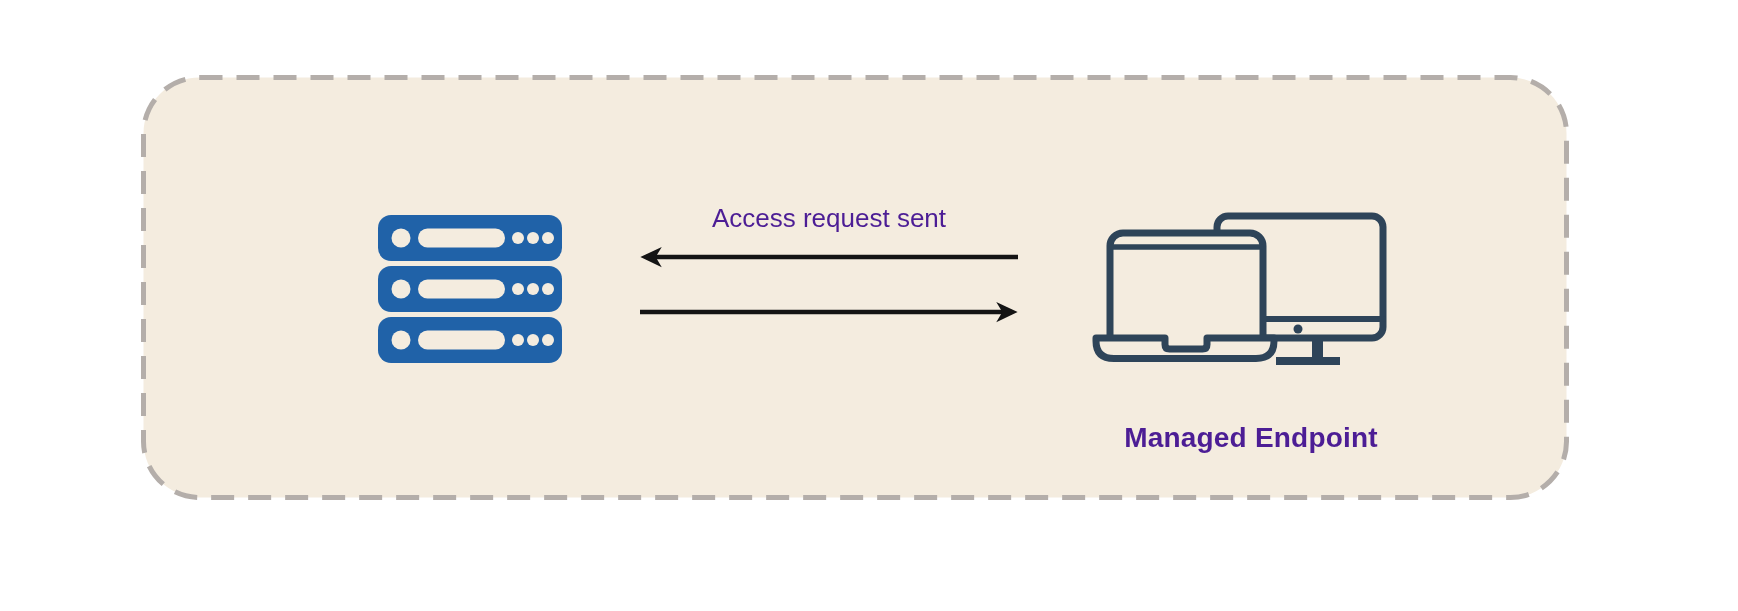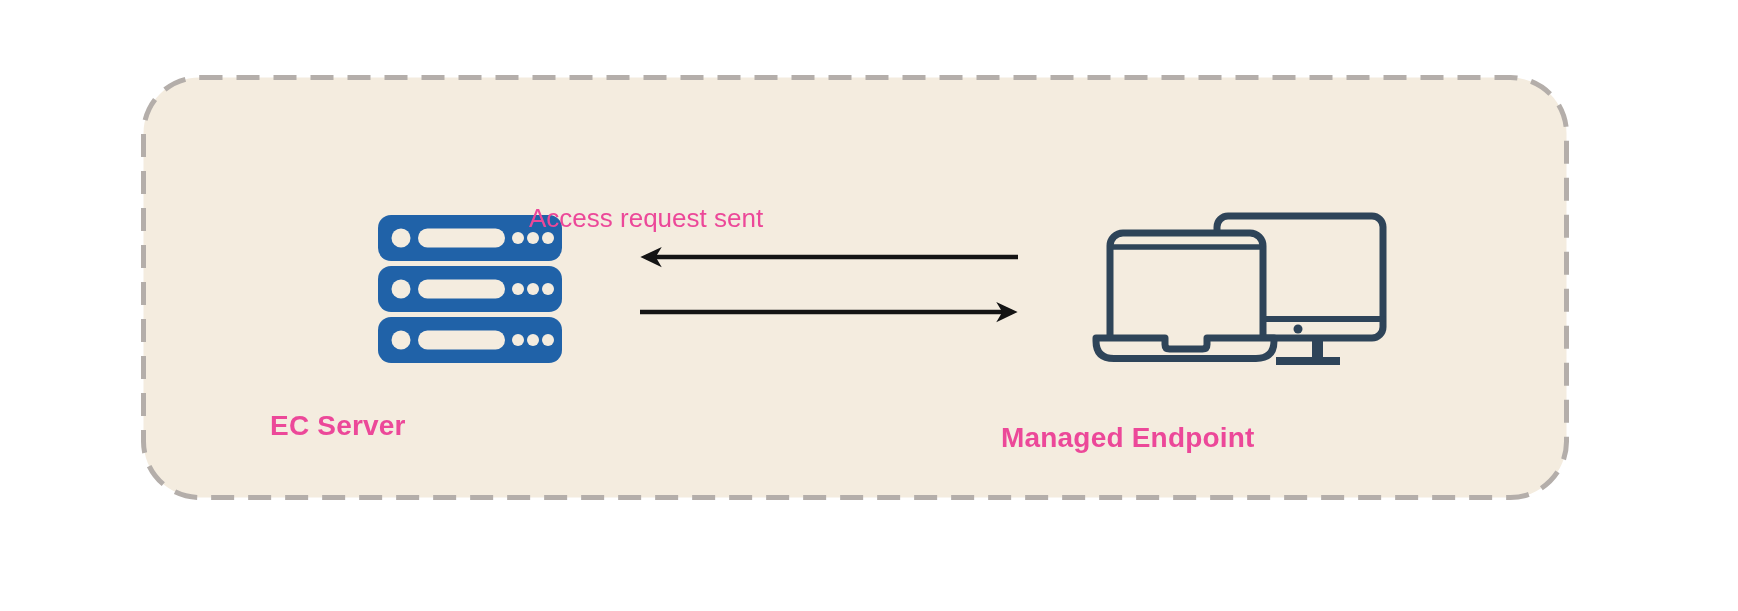--- a/index.html
+++ b/index.html
@@ -10,21 +10,21 @@
     font-family:"Liberation Sans", sans-serif;
     overflow:hidden;
   }
   .stage-svg { position:absolute; left:0; top:0; }
   .panel {
     fill:#f4ecdf;
     stroke:#b4aeaa;
     stroke-width:5;
     stroke-dasharray:23 14;
   }
-  .txt { position:absolute; color:#ec4899; text-align:left; white-space:nowrap; }
+  .txt { position:absolute; color:#4c1d95; text-align:center; white-space:nowrap; }
   .caption { font-size:26px; font-weight:400; }
   .node-label { font-size:28px; font-weight:600; letter-spacing:0.2px; }
 </style>
 </head>
 <body>
 
 <div class="stage">
 
   <svg class="stage-svg" width="1738" height="611" viewBox="0 0 1738 611">
     <defs>
@@ -77,17 +77,16 @@
       </g>
     </g>
 
     <line x1="1018" y1="257" x2="646" y2="257" stroke-width="4.5" marker-end="url(#ah)" stroke="#141414"></line>
     <line x1="640" y1="312" x2="1012" y2="312" stroke-width="4.5" marker-end="url(#ah)" stroke="#141414"></line>
   </svg>
 
   <div class="txt caption" style="left:529px; top:203px; width:600px;">Access request sent</div>
 
 
-  <div class="txt node-label" style="left:270px; top:410px; width:400px;">EC Server</div>
 
   <div class="txt node-label" style="left:1001px; top:410px; width:500px;margin-top:12px;">Managed Endpoint</div>
 
 </div>
 
 </body></html>

